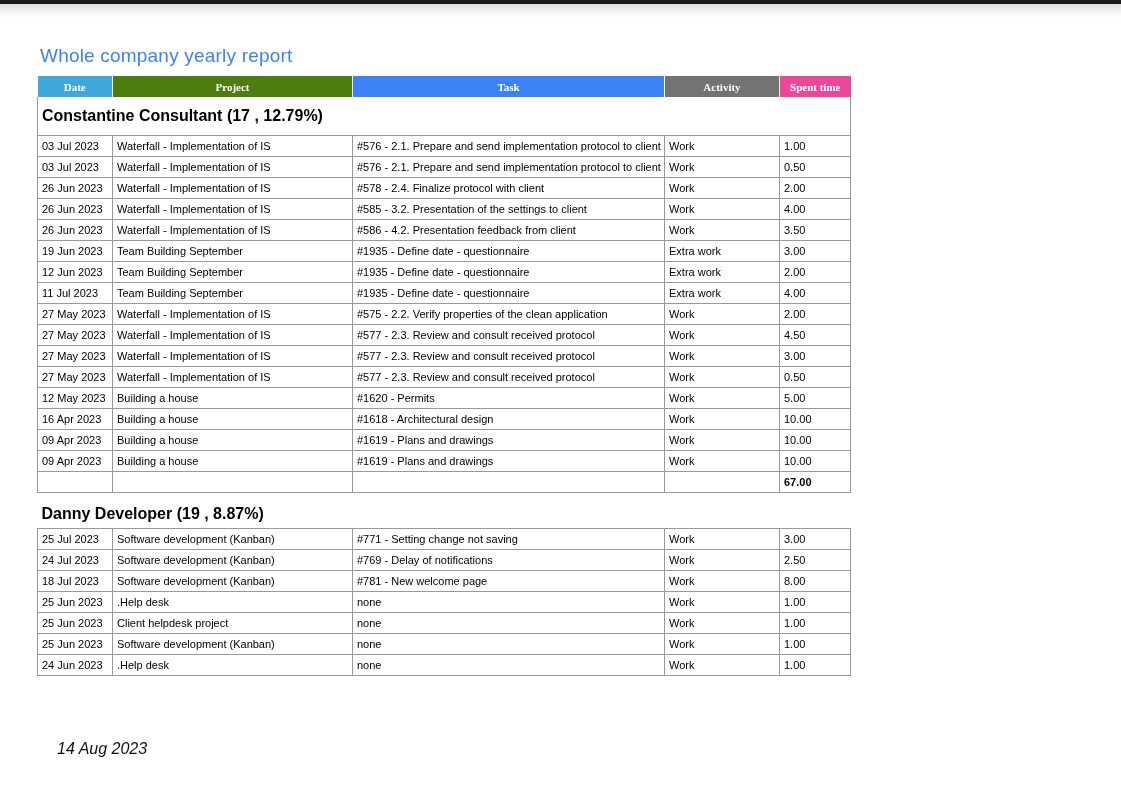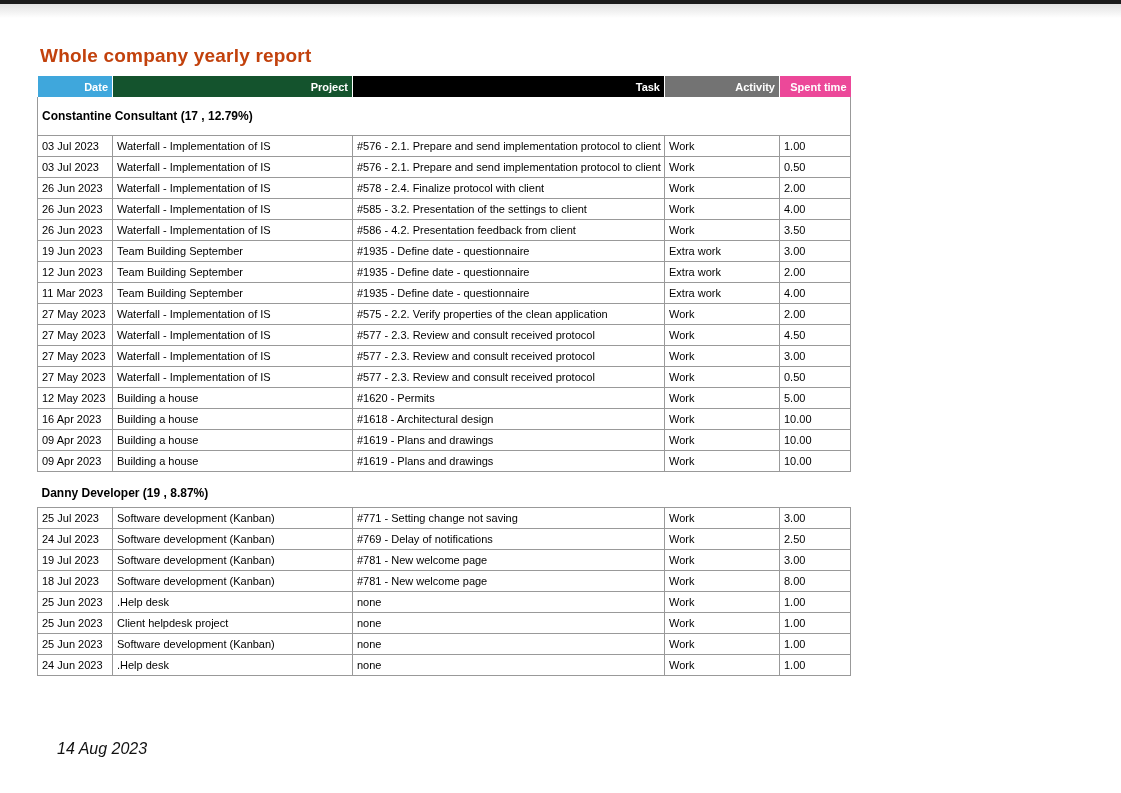--- a/index.html
+++ b/index.html
@@ -12,41 +12,42 @@
   .top-bar {
     position: absolute; left: 0; top: 0; width: 1121px; height: 4px;
     background: #1b1b1b;
   }
   .top-shadow {
     position: absolute; left: 0; top: 4px; width: 1121px; height: 14px;
     background: linear-gradient(to bottom, #e2e2e2, #ffffff);
   }
   .page-title {
     position: absolute; left: 40px; top: 45px;
-    font-size: 19px; font-weight: bold; color: #c2410c;
+    font-size: 19px; font-weight: normal; color: #3b82f6;
     letter-spacing: 0.2px;
   }
   .table-wrap { position: absolute; left: 37px; top: 76px; }
   table.report {
     border-collapse: collapse; table-layout: fixed;
     width: 813px; font-size: 11px; color: #000;
   }
   col.c-date { width: 75px; }
   col.c-project { width: 240px; }
   col.c-task { width: 312px; }
   col.c-activity { width: 115px; }
   col.c-spent { width: 71px; }
   thead th {
-    color: #ffffff; font-weight: bold; text-align: right;
+    color: #ffffff; font-weight: bold; text-align: center;
     font-size: 11px; height: 21px; padding: 0 4px;
     border-right: 1px solid #ffffff;
+    font-family: Liberation Serif, serif;
   }
   thead th:last-child { border-right: none; }
   tr.group-row td {
-    font-size: 12px; font-weight: bold; padding: 0 4px;
+    font-size: 16px; font-weight: bold; padding: 0 4px;
     height: 38px; vertical-align: middle;
     border-left: 1px solid #999; border-right: 1px solid #999;
   }
   tr.group-row.no-border td {
     border: none; height: 36px; padding-top: 8px;
   }
   tr.data-row td, tr.total-row td {
     border: 1px solid #999; height: 21px;
     padding: 0 4px; white-space: nowrap; overflow: hidden;
     vertical-align: middle;
@@ -70,22 +71,22 @@
     <colgroup>
       <col class="c-date">
         <col class="c-project">
         <col class="c-task">
         <col class="c-activity">
         <col class="c-spent">
     </colgroup>
     <thead>
       <tr>
           <th style="background: rgb(63, 167, 220); color: rgb(255, 255, 255);">Date</th>
-          <th style="background: #14532d; color: rgb(255, 255, 255);">Project</th>
-          <th style="background: #000000; color: rgb(255, 255, 255);">Task</th>
+          <th style="background: #4d7c0f; color: rgb(255, 255, 255);">Project</th>
+          <th style="background: #3b82f6; color: rgb(255, 255, 255);">Task</th>
           <th style="background: #737373; color: rgb(255, 255, 255);">Activity</th>
           <th style="background: #ec4899; color: rgb(255, 255, 255);">Spent time</th>
         </tr>
     </thead>
     <tbody>
         <tr class="group-row">
           <td colspan="5">Constantine Consultant (17 , 12.79%)</td>
         </tr>
         <tr class="data-row">
           <td>03 Jul 2023</td>
@@ -130,21 +131,21 @@
           <td>3.00</td>
         </tr>
         <tr class="data-row">
           <td>12 Jun 2023</td>
           <td>Team Building September</td>
           <td>#1935 - Define date - questionnaire</td>
           <td>Extra work</td>
           <td>2.00</td>
         </tr>
         <tr class="data-row">
-          <td>11 Mar 2023</td>
+          <td>11 Jul 2023</td>
           <td>Team Building September</td>
           <td>#1935 - Define date - questionnaire</td>
           <td>Extra work</td>
           <td>4.00</td>
         </tr>
         <tr class="data-row">
           <td>27 May 2023</td>
           <td>Waterfall - Implementation of IS</td>
           <td>#575 - 2.2. Verify properties of the clean application</td>
           <td>Work</td>
@@ -192,43 +193,43 @@
           <td>Work</td>
           <td>10.00</td>
         </tr>
         <tr class="data-row">
           <td>09 Apr 2023</td>
           <td>Building a house</td>
           <td>#1619 - Plans and drawings</td>
           <td>Work</td>
           <td>10.00</td>
         </tr>
+        <tr class="total-row">
+          <td></td>
+          <td></td>
+          <td></td>
+          <td></td>
+          <td class="total-val">67.00</td>
+        </tr>
         <tr class="group-row no-border">
           <td colspan="5">Danny Developer (19 , 8.87%)</td>
         </tr>
         <tr class="data-row">
           <td>25 Jul 2023</td>
           <td>Software development (Kanban)</td>
           <td>#771 - Setting change not saving</td>
           <td>Work</td>
           <td>3.00</td>
         </tr>
         <tr class="data-row">
           <td>24 Jul 2023</td>
           <td>Software development (Kanban)</td>
           <td>#769 - Delay of notifications</td>
           <td>Work</td>
           <td>2.50</td>
-        </tr>
-        <tr class="data-row">
-          <td>19 Jul 2023</td>
-          <td>Software development (Kanban)</td>
-          <td>#781 - New welcome page</td>
-          <td>Work</td>
-          <td>3.00</td>
         </tr>
         <tr class="data-row">
           <td>18 Jul 2023</td>
           <td>Software development (Kanban)</td>
           <td>#781 - New welcome page</td>
           <td>Work</td>
           <td>8.00</td>
         </tr>
         <tr class="data-row">
           <td>25 Jun 2023</td>

